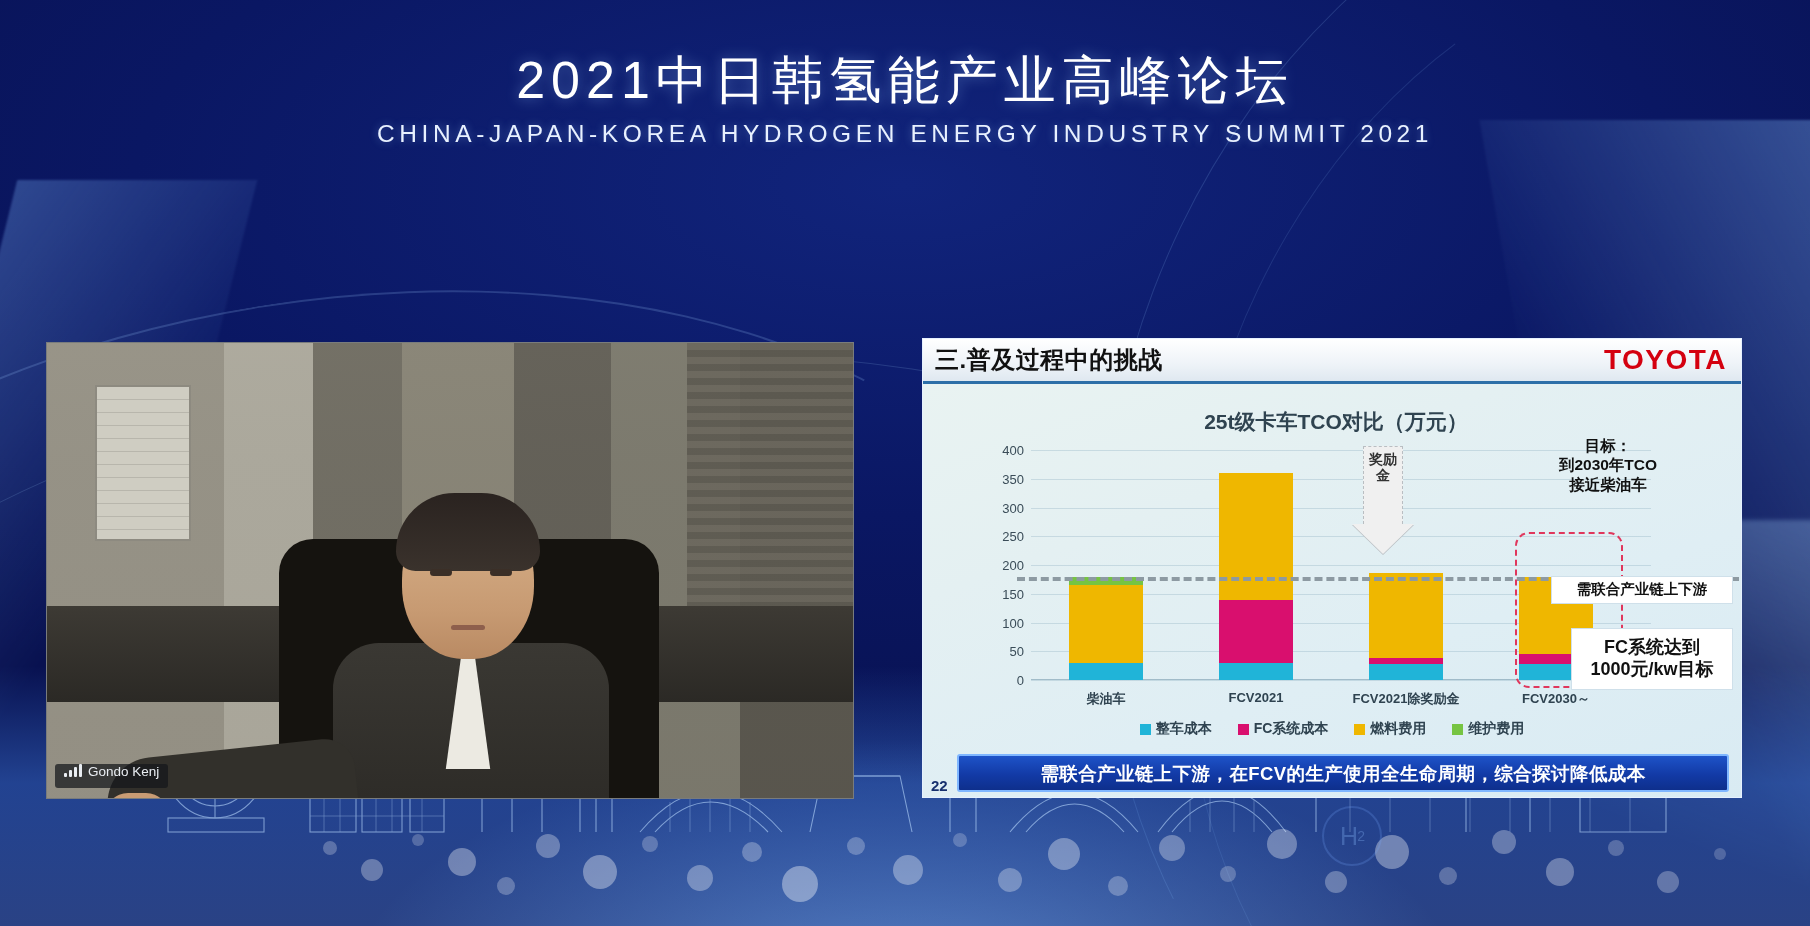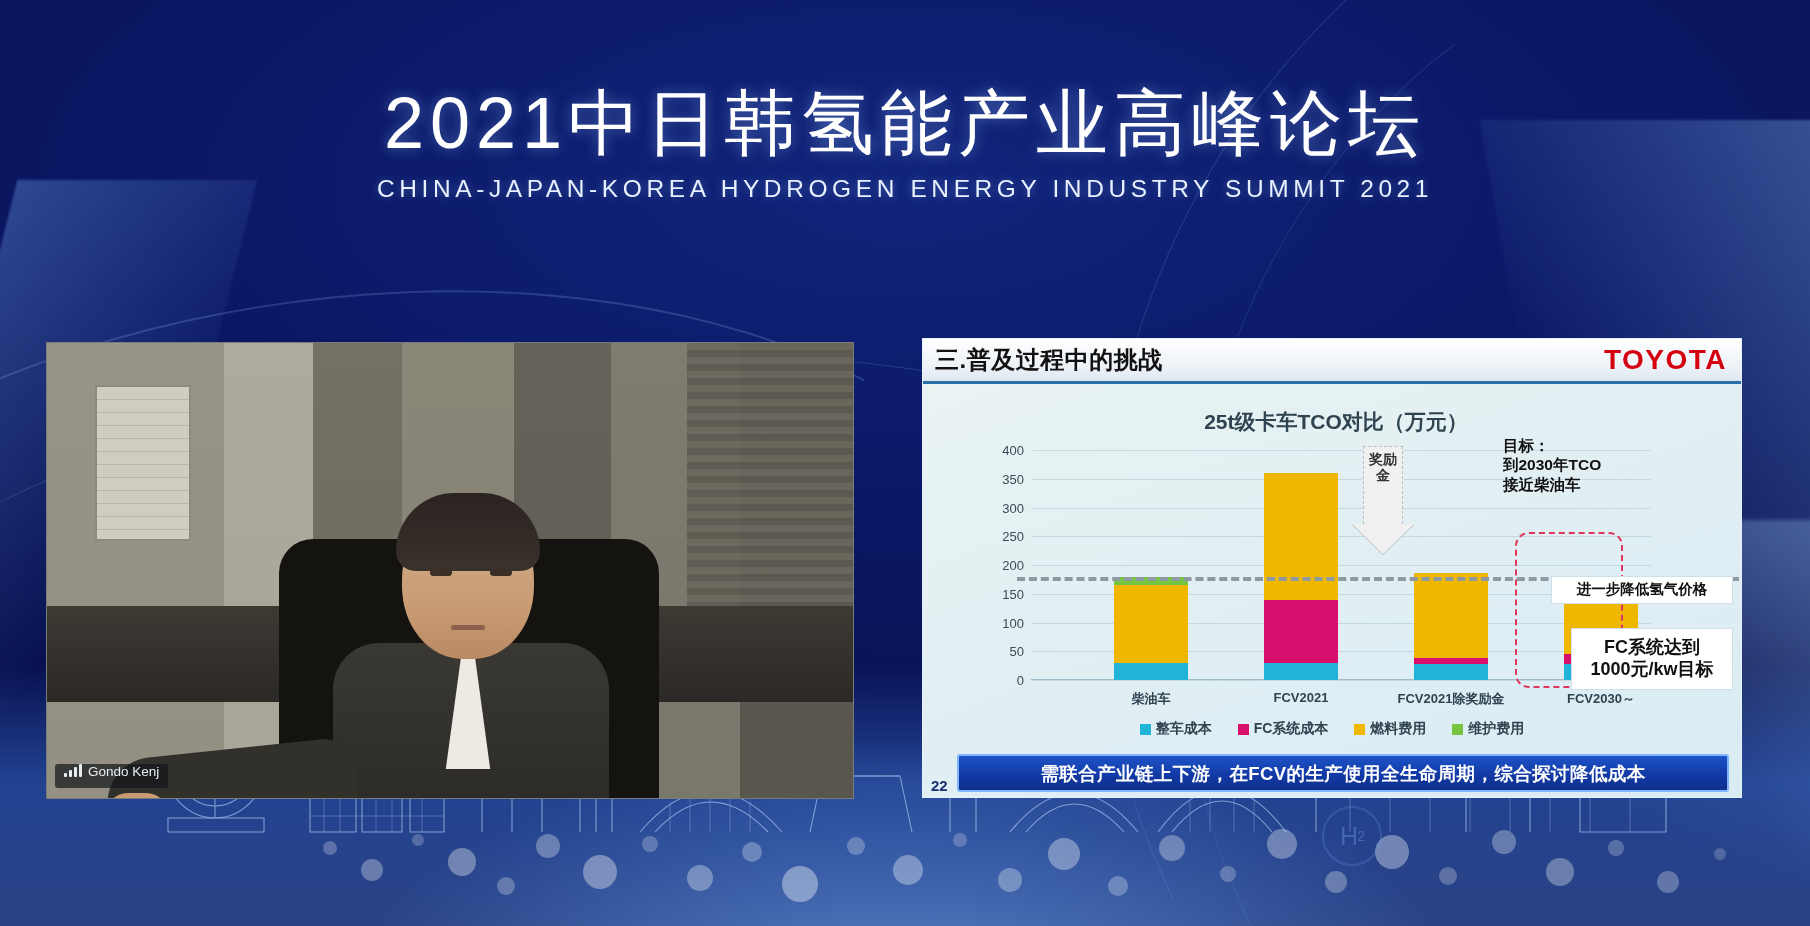--- a/index.html
+++ b/index.html
@@ -38,22 +38,22 @@
     background:linear-gradient(180deg,rgba(60,120,230,0) 0%,rgba(70,135,235,.42) 45%,rgba(120,180,255,.30) 100%);}
   .skyline{position:absolute;left:110px;bottom:86px;width:1560px;height:160px;opacity:.78;}
   .bokeh{position:absolute;left:0;right:0;bottom:0;height:190px;}
   .h2mark{position:absolute;left:1322px;top:806px;width:56px;height:56px;border-radius:50%;
     border:2px solid rgba(120,170,255,.22);color:rgba(140,190,255,.30);
     font-size:25px;display:flex;align-items:center;justify-content:center;letter-spacing:-1px;}
   .h2mark sub{font-size:14px;vertical-align:-4px;}
 
   
   .titleblock{position:absolute;left:0;right:0;top:52px;text-align:center;z-index:5;}
-  .main-title{color:#fff;font-size:72px;font-weight:400;letter-spacing:6px;line-height:1.08;
-    text-shadow:0 0 14px rgba(150,200,255,.45);margin-top:33px;}
+  .main-title{color:#fff;font-size:52px;font-weight:400;letter-spacing:6px;line-height:1.08;
+    text-shadow:0 0 14px rgba(150,200,255,.45);}
   .sub-title{color:#e8f1ff;font-size:24.5px;letter-spacing:4.6px;margin-top:12px;font-weight:400;
     text-shadow:0 0 8px rgba(150,200,255,.4);}
 
   
   .video{position:absolute;left:46px;top:342px;width:806px;height:455px;
     background:#4a4438;overflow:hidden;border:1px solid rgba(210,230,255,.35);}
   .vid-bg{position:absolute;inset:0;
     background:
       linear-gradient(180deg,#8e8a7c 0%,#7d7a6e 26%,#6e6a5e 100%);}
   .wall{position:absolute;left:0;top:0;width:100%;height:100%;
@@ -97,32 +97,32 @@
     letter-spacing:1.5px;font-family:"Liberation Sans",sans-serif;}
   .slide-body{position:relative;height:416px;
     background:linear-gradient(160deg,#e9f3f2 0%,#e4f0f2 30%,#dfeef4 62%,#d9ebf3 100%);}
 
   .chart-title{position:absolute;left:8px;right:0;top:24px;text-align:center;font-size:21px;font-weight:bold;color:#2f4350;}
   .plot{position:absolute;left:108px;top:66px;width:600px;height:230px;}
   .ytick{position:absolute;right:calc(100% + 7px);transform:translateY(-50%);font-size:13px;color:#3a4c58;white-space:nowrap;}
   .gline{position:absolute;left:0;right:-20px;height:1px;background:rgba(130,165,185,.30);}
   .axis{position:absolute;left:0;bottom:0;width:100%;height:1.5px;background:rgba(110,145,165,.55);}
   .target-line{position:absolute;left:-14px;right:-108px;height:0;border-top:4px dashed #8d9aa2;}
-  .bar{position:absolute;bottom:0;width:74px;display:flex;flex-direction:column-reverse;margin-left:45px;}
+  .bar{position:absolute;bottom:0;width:74px;display:flex;flex-direction:column-reverse;}
   .seg{width:100%;}
   .xlabel{position:absolute;top:calc(100% + 10px);width:200px;left:50%;transform:translateX(-50%);
     text-align:center;font-size:13px;font-weight:bold;color:#2f4350;white-space:nowrap;}
 
   .arrow-box{position:absolute;left:440px;top:62px;width:40px;}
   .arrow-stem{width:40px;height:78px;background:#f0f0f0;border:1px dashed #b9bec2;border-bottom:none;
     font-size:14px;font-weight:bold;color:#333;line-height:1.12;padding-top:5px;box-sizing:border-box;text-align:center;}
   .arrow-head{width:0;height:0;margin-left:-11px;border-left:31px solid transparent;border-right:31px solid transparent;
     border-top:30px solid #f0f0f0;filter:drop-shadow(0 1px 0 #b9bec2);}
 
-  .goal-note{position:absolute;left:580px;top:52px;width:210px;font-size:15.5px;
+  .goal-note{position:absolute;left:580px;top:52px;width:210px;text-align:center;font-size:15.5px;
     font-weight:bold;color:#111;line-height:1.25;}
   .dashbox{position:absolute;left:592px;top:148px;width:104px;height:152px;
     border:2.5px dashed #e0365c;border-radius:14px;}
   .side-note{position:absolute;right:8px;background:#fff;border:1px solid #cfe0ea;font-weight:bold;
     color:#111;text-align:center;line-height:1.22;}
   .note1{top:192px;width:180px;font-size:14.5px;padding:4px 0;}
   .note2{top:244px;width:160px;font-size:18px;padding:8px 0;}
 
   .legend{position:absolute;left:0;right:0;top:336px;display:flex;justify-content:center;gap:26px;}
   .lg{display:flex;align-items:center;gap:5px;font-size:14px;font-weight:bold;color:#2f4350;}
@@ -349,21 +349,21 @@
       </div>
 
       <div class="goal-note">
         <div>目标：</div>
         <div>到2030年TCO</div>
         <div>接近柴油车</div>
       </div>
 
       <div class="dashbox"></div>
 
-      <div class="side-note note1">进一步降低氢气价格</div>
+      <div class="side-note note1">需联合产业链上下游</div>
       <div class="side-note note2">
         <div>FC系统达到</div>
         <div>1000元/kw目标</div>
       </div>
 
       <div class="legend" id="legend">
           <div class="lg">
             <span class="sw" style="background: rgb(32, 180, 216);"></span>
             <span>整车成本</span>
           </div>

